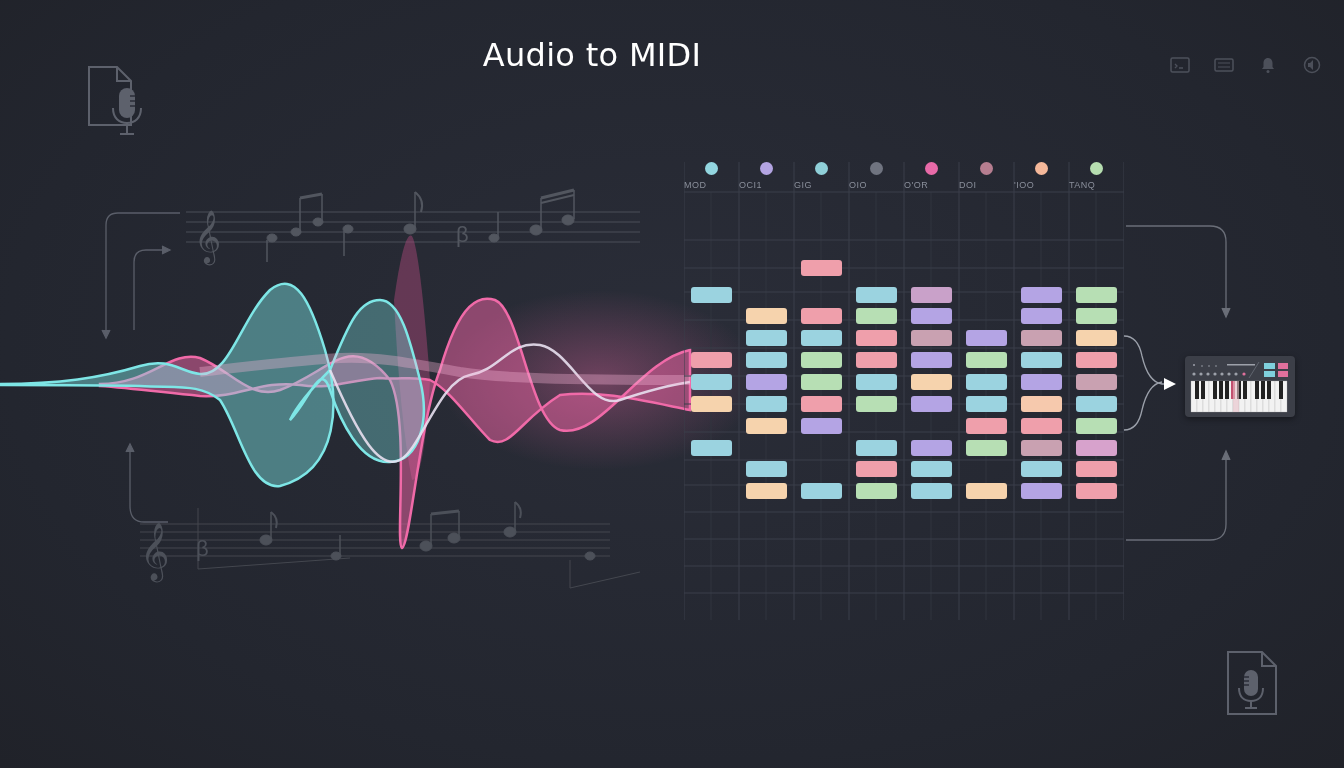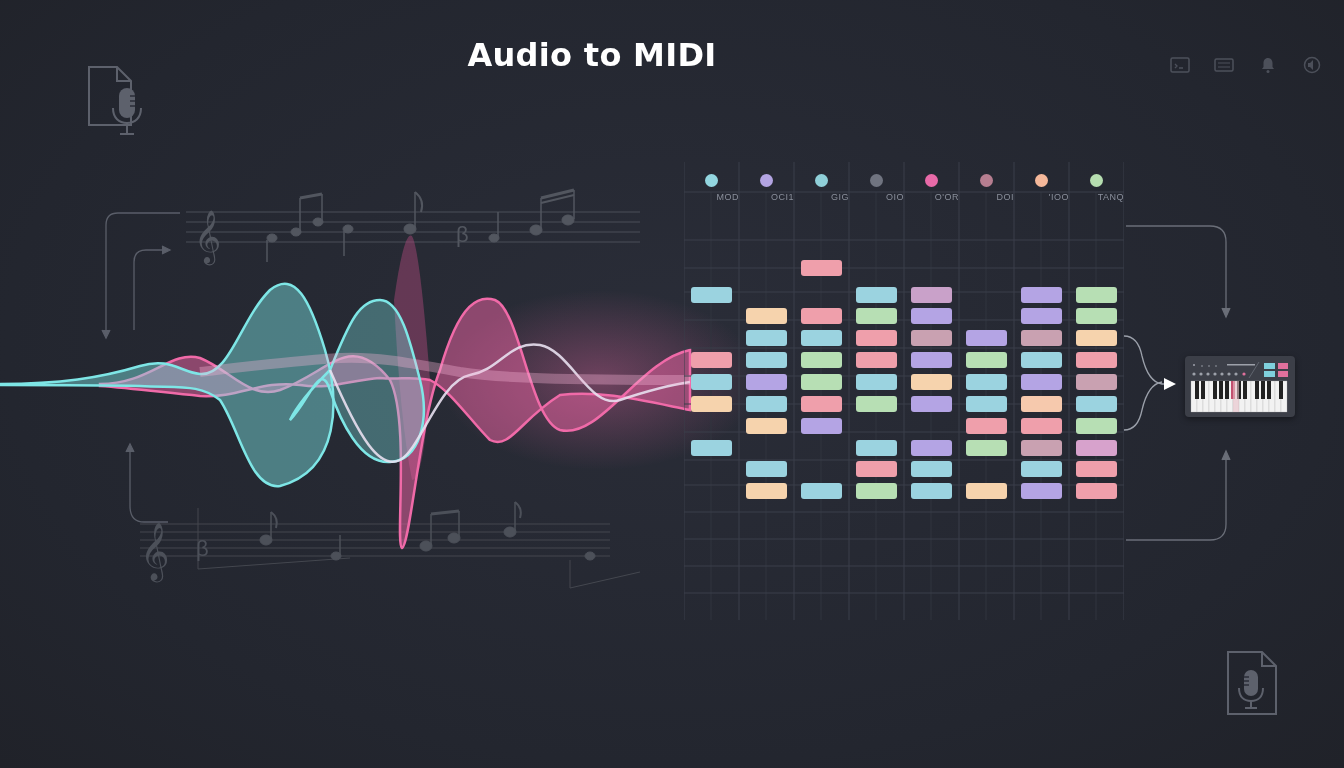--- a/index.html
+++ b/index.html
@@ -1,24 +1,24 @@
 <!DOCTYPE html>
 <html><head>
 <meta charset="utf-8">
 <style>
   html,body{margin:0;padding:0;}
   body{width:1344px;height:768px;overflow:hidden;background:#262933;position:relative;font-family:"Liberation Sans",sans-serif;}
   .bg{position:absolute;inset:0;background:radial-gradient(ellipse at 50% 45%,#2a2d38 0%,#23262f 70%,#202229 100%);}
-  .title{position:absolute;left:0;width:1184px;top:36px;text-align:center;color:#ffffff;font-weight:bold;font-size:32px;letter-spacing:0.3px;font-family:"DejaVu Sans",sans-serif;}
+  .title{position:absolute;left:0;width:1184px;top:36px;text-align:center;color:#ffffff;font-weight:normal;font-size:32px;letter-spacing:0.3px;font-family:"DejaVu Sans",sans-serif;}
   .top-icons{position:absolute;top:56px;left:1170px;display:flex;gap:24px;}
   .top-icons span{display:block;width:20px;height:18px;opacity:0.35;}
   .file-icon{position:absolute;}
   svg{display:block;}
   .grid{position:absolute;left:684px;top:162px;width:440px;height:458px;}
-  .col-head{position:absolute;top:12px;width:55px;text-align:right;}
+  .col-head{position:absolute;top:0;width:55px;text-align:left;}
   .col-head .dot{width:13px;height:13px;border-radius:50%;margin:0 auto;}
   .col-head .lbl{color:#8a8f9b;font-size:9px;margin-top:5px;letter-spacing:0.5px;}
   .note{position:absolute;width:41px;height:16px;border-radius:3px;}
   .layer{position:absolute;inset:0;}
 </style>
 </head>
 <body>
 
 <div class="bg"></div>
 

